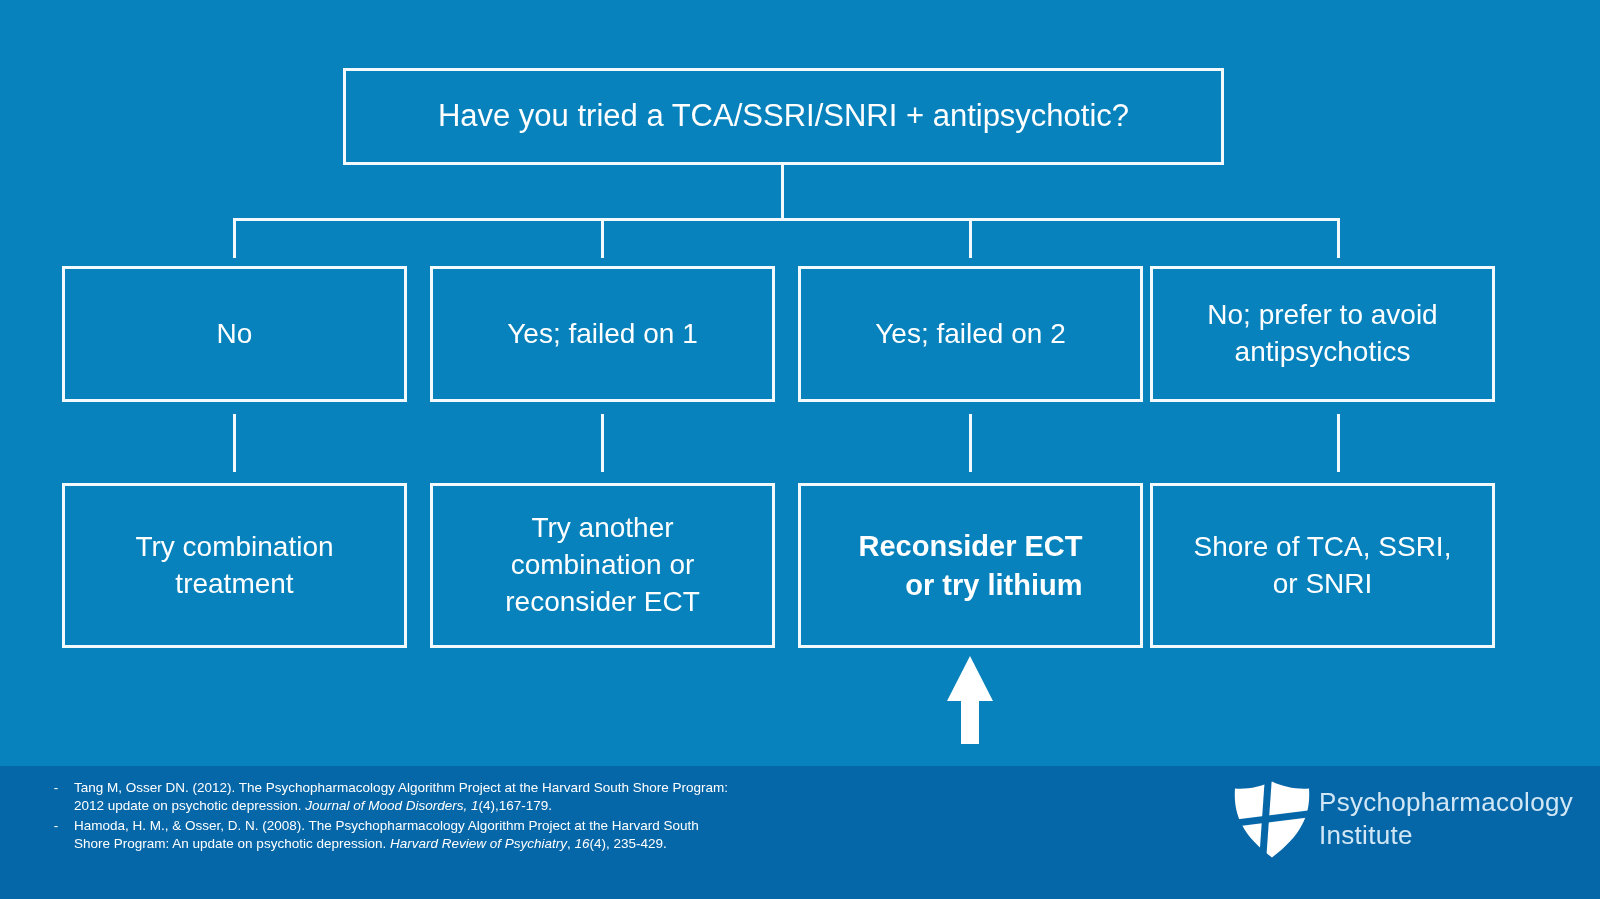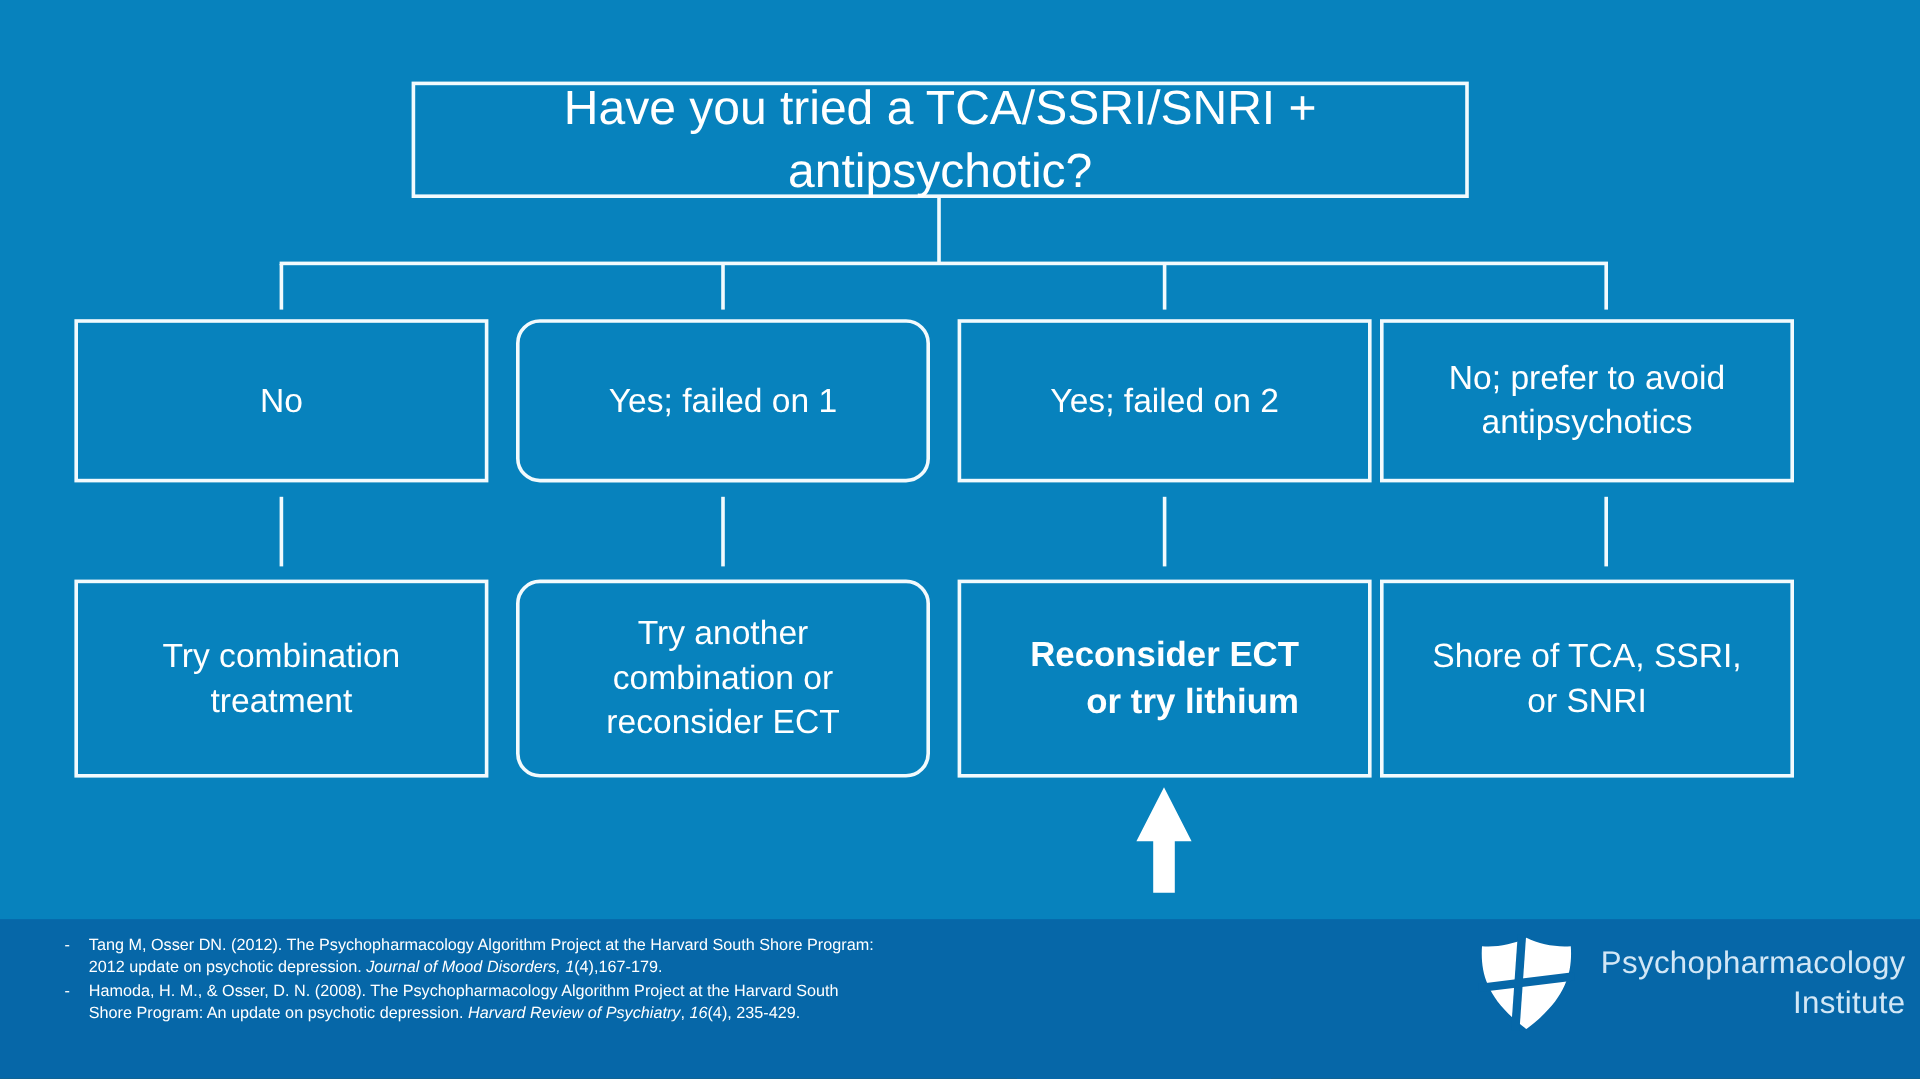--- a/index.html
+++ b/index.html
@@ -22,25 +22,25 @@
     position:absolute;
     border:3px solid var(--line);
     display:flex;align-items:center;justify-content:center;
     text-align:center;
     color:var(--text);
     white-space:pre-line;
     line-height:1.32;
   }
   .question-box{
     left:343px;top:68px;width:881px;height:97px;
-    font-size:40px;
+    font-size:31px;
   }
   .answer-box{top:266px;height:136px;width:345px;font-size:28px;}
   .action-box{top:483px;height:165px;width:345px;font-size:28px;}
-  .col0{left:62px;}  .col1{left:430px;border-radius:20px;}  .col2{left:798px;text-align:right;}  .col3{left:1150px;}
+  .col0{left:62px;}  .col1{left:430px;}  .col2{left:798px;text-align:right;}  .col3{left:1150px;}
   .emphasis{font-weight:700;font-size:29px;}
   .cline{position:absolute;background:var(--line);}
   .arrow-svg{position:absolute;left:940px;top:650px;}
   .footer{
     position:absolute;left:0;top:766px;width:1600px;height:133px;
     background:var(--footer-bg);
   }
   .refs{
     position:absolute;left:38px;top:13px;width:760px;
     color:var(--text);font-size:13.5px;line-height:1.37;
@@ -48,25 +48,24 @@
   .ref-item{display:flex;margin-bottom:1px;}
   .ref-marker{width:36px;flex:none;text-align:center;}
   .ref-text{white-space:pre-line;}
   .ref-text .it{font-style:italic;}
   .logo{
     position:absolute;left:1232px;top:13px;
     display:flex;align-items:center;
   }
   .logo-shield{width:80px;height:80px;flex:none;}
   .logo-text{
-    margin-left:22px;
+    margin-left:7px;
     color:var(--logo-text);
     font-size:26px;line-height:33px;font-weight:400;
     letter-spacing:0.3px;
-    text-align:right;
   }
 </style>
 </head>
 <body>
 
 <div class="slide">
 
   <div class="fbox question-box">
     <span>Have you tried a TCA/SSRI/SNRI + antipsychotic?</span>
   </div>

